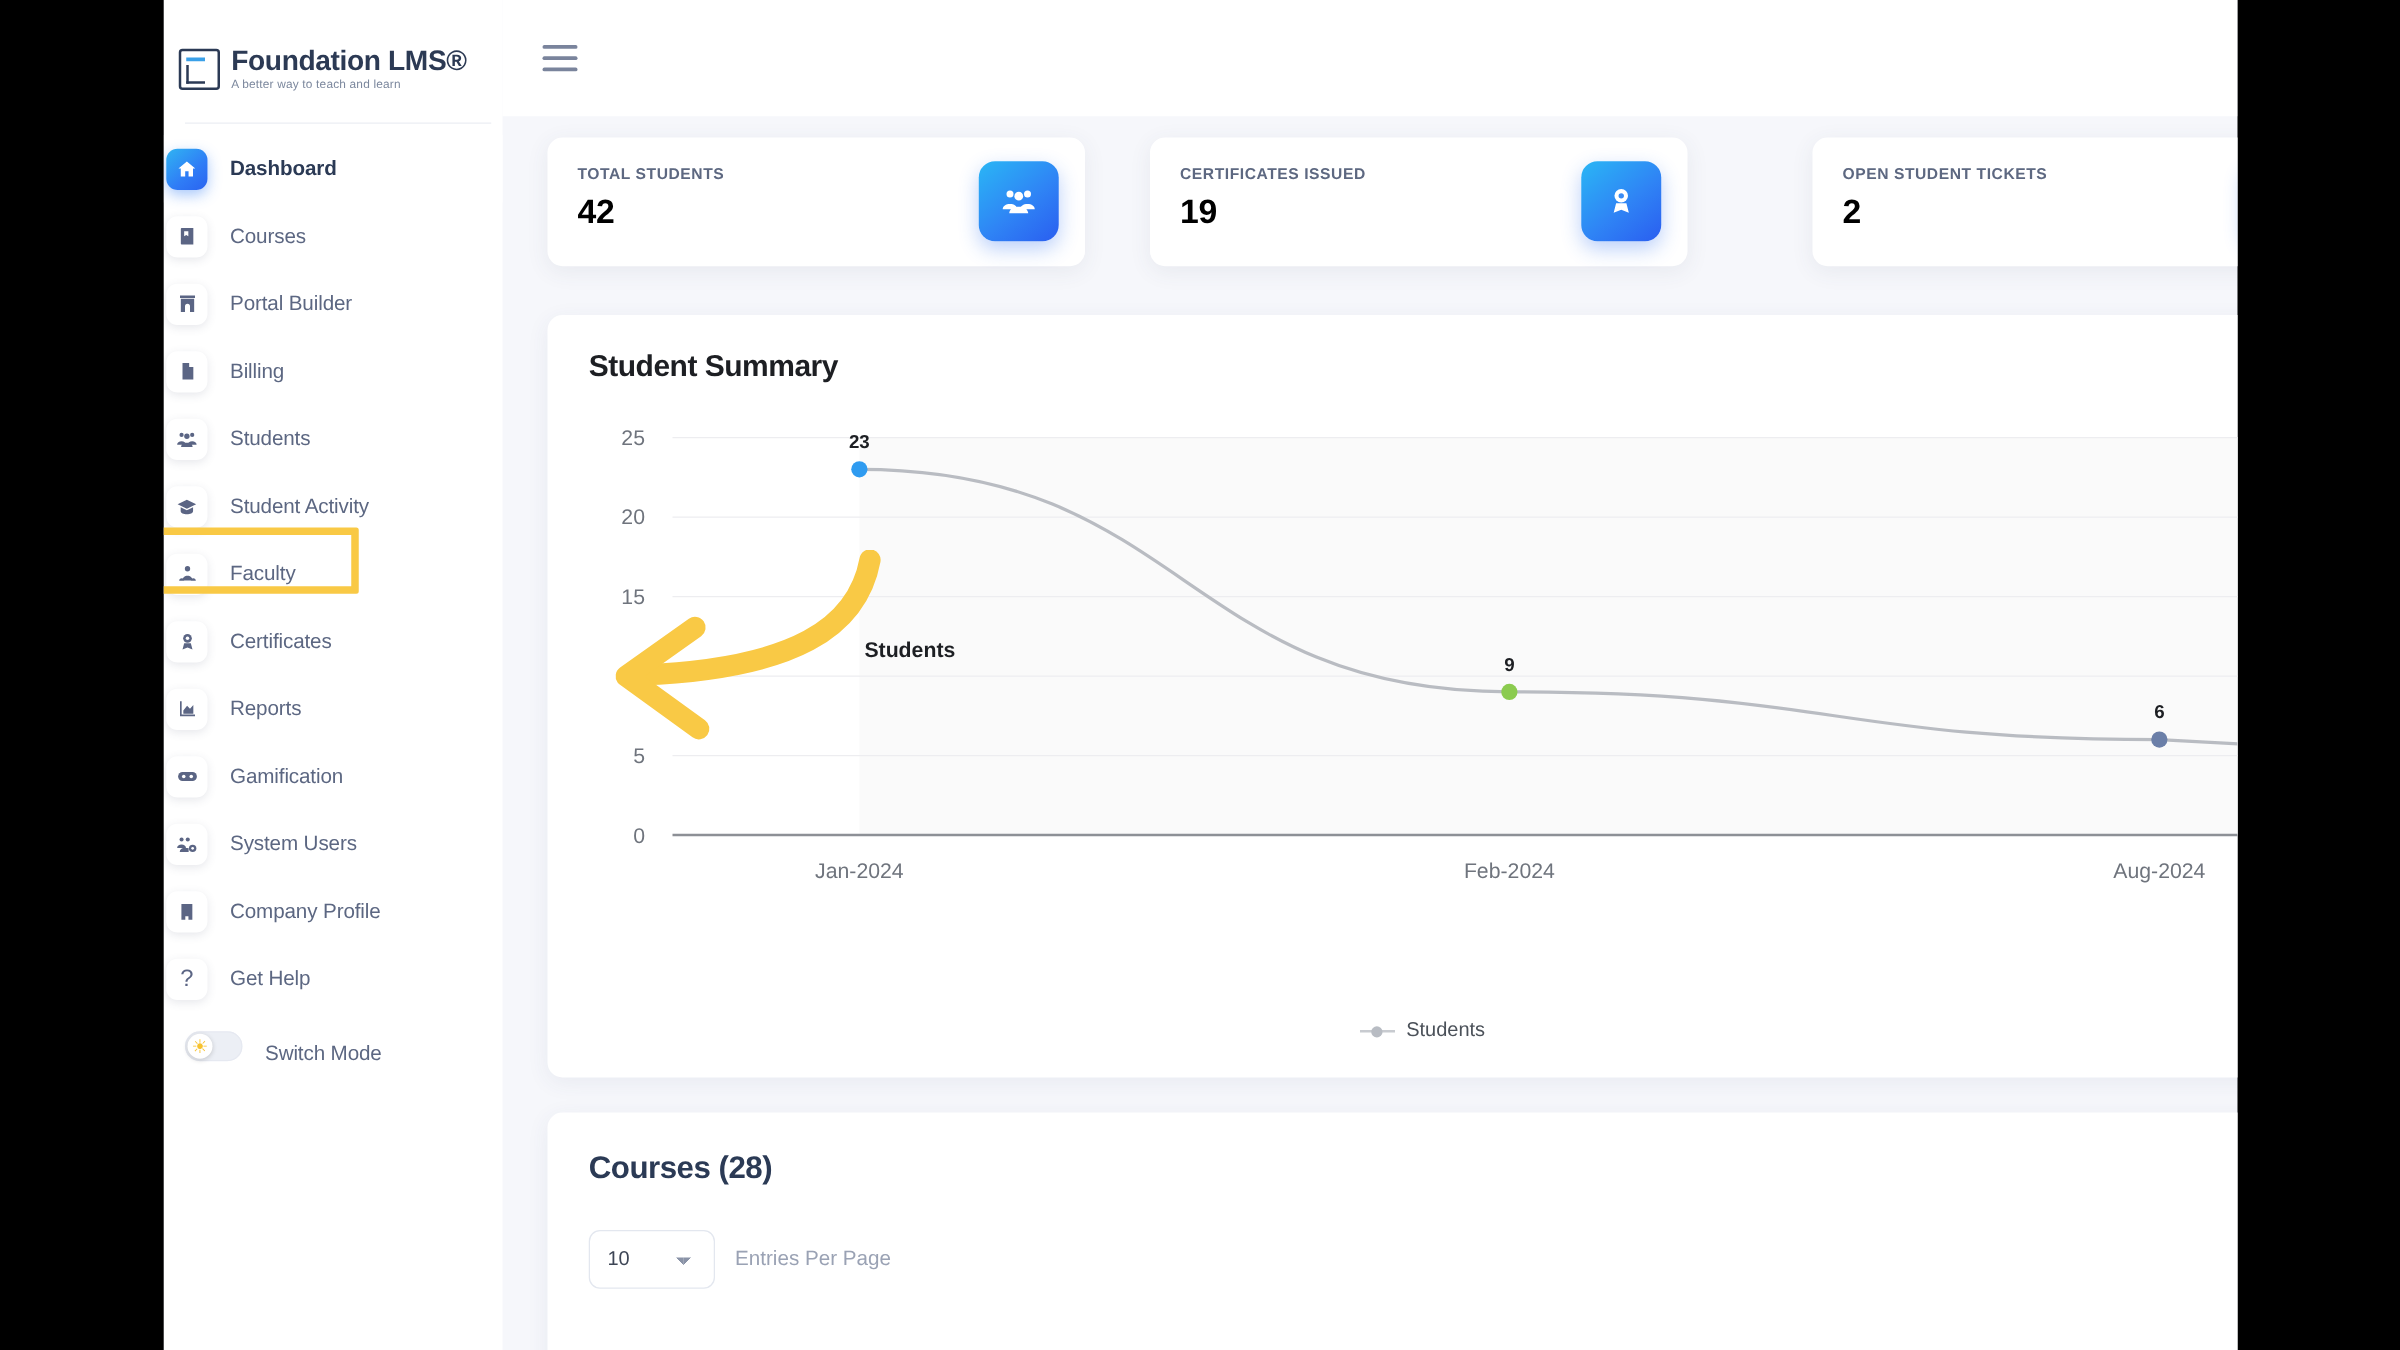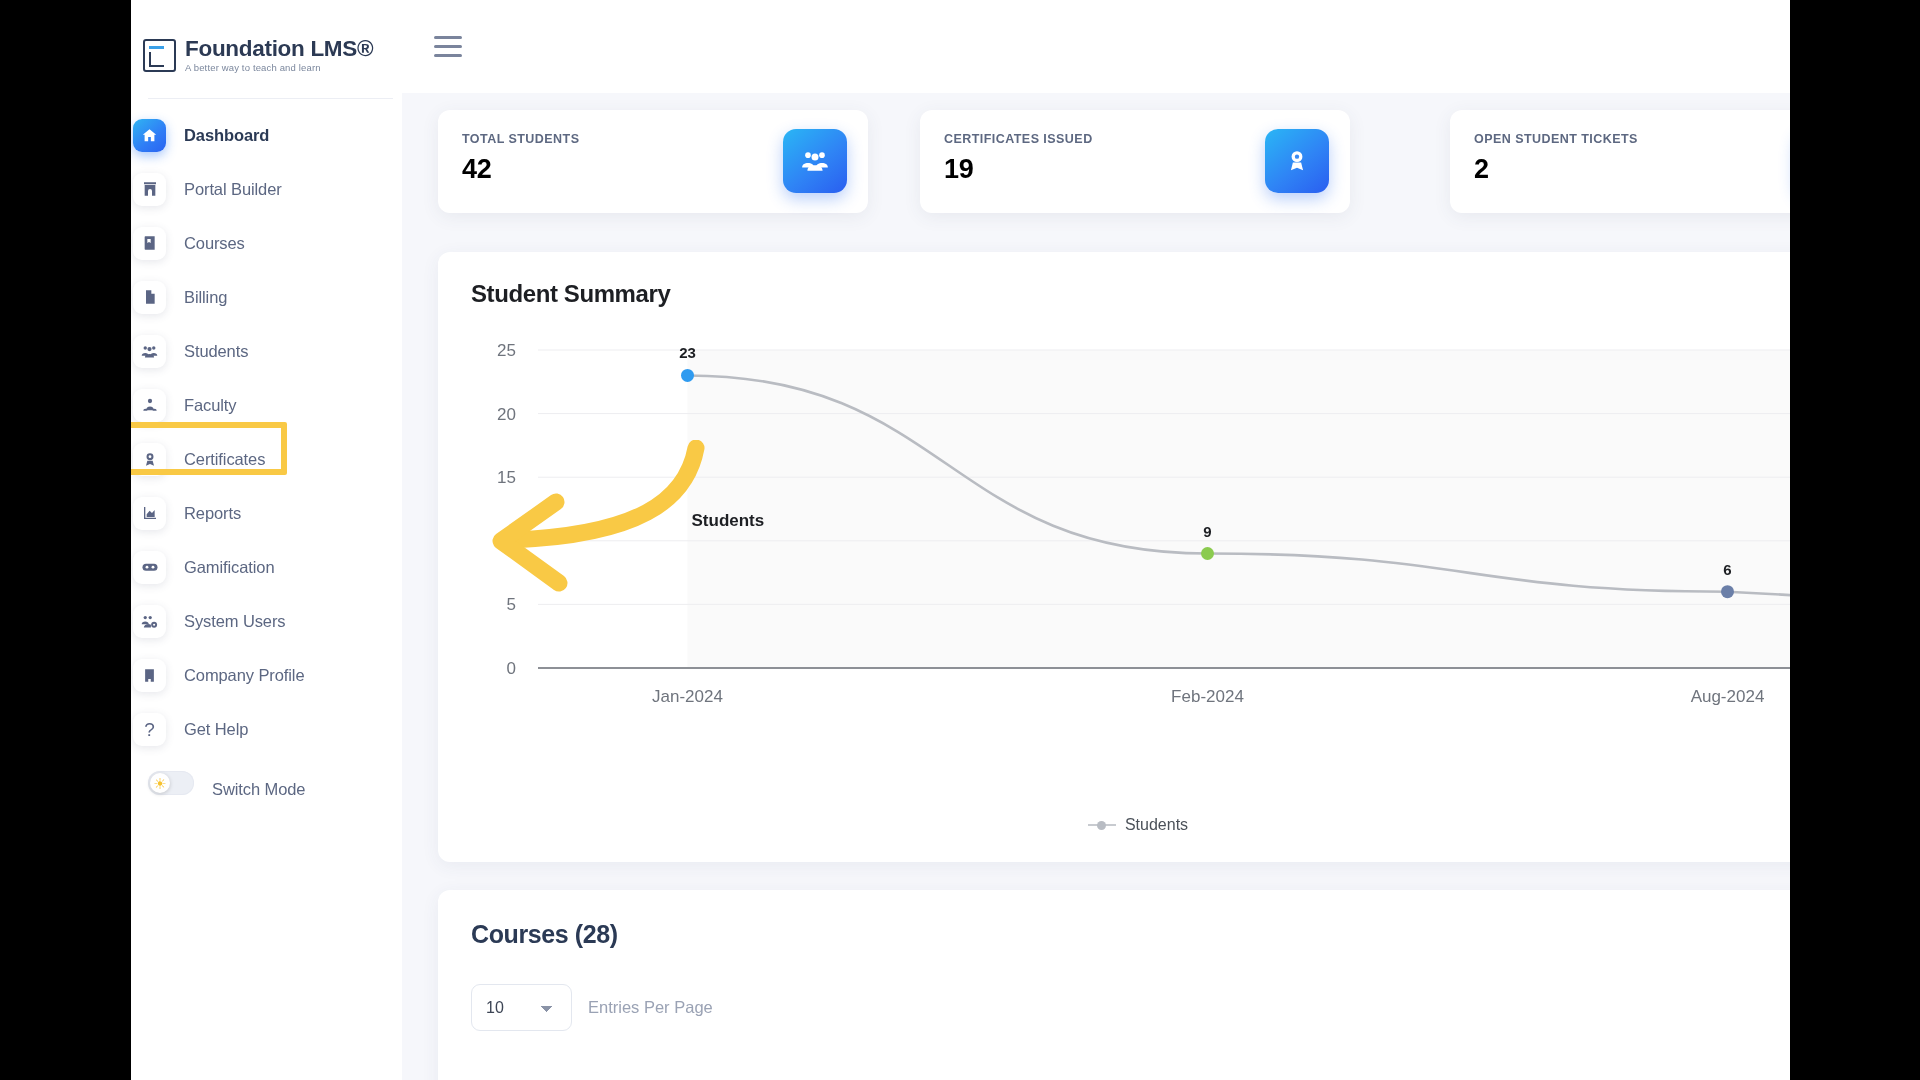--- a/index.html
+++ b/index.html
@@ -295,33 +295,33 @@
           <svg width="17" height="17" viewBox="0 0 24 24" fill="currentColor">
                 <path d="M12 3 2.5 11h2.6v9h5v-6h3.8v6h5v-9h2.6z"></path>
               </svg>
         </span>
         <span class="label">Dashboard</span>
       </div>
 
       <div class="nav-item">
         <span class="tile">
           <svg width="16" height="16" viewBox="0 0 24 24" fill="currentColor">
+                <path d="M5 2h14v20H5a1 1 0 0 1-1-1V3a1 1 0 0 1 1-1zm3 4v6l2.5-1.6L13 12V6z"></path>
+              </svg>
+        </span>
+        <span class="label">Courses</span>
+      </div>
+
+      <div class="nav-item">
+        <span class="tile">
+          <svg width="16" height="16" viewBox="0 0 24 24" fill="currentColor">
                 <path d="M3 2h18v3H3zM4 6h16v16h-5v-7a3 3 0 0 0-6 0v7H4z"></path>
               </svg>
         </span>
         <span class="label">Portal Builder</span>
-      </div>
-
-      <div class="nav-item">
-        <span class="tile">
-          <svg width="16" height="16" viewBox="0 0 24 24" fill="currentColor">
-                <path d="M5 2h14v20H5a1 1 0 0 1-1-1V3a1 1 0 0 1 1-1zm3 4v6l2.5-1.6L13 12V6z"></path>
-              </svg>
-        </span>
-        <span class="label">Courses</span>
       </div>
 
       <div class="nav-item">
         <span class="tile">
           <svg width="16" height="16" viewBox="0 0 24 24" fill="currentColor">
                 <path d="M6 2h8l5 5v15H6zM14 2v5h5M8.5 12h7v1.6h-7zm0 3.4h7V17h-7z"></path>
               </svg>
         </span>
         <span class="label">Billing</span>
       </div>
@@ -331,20 +331,28 @@
           <svg width="17" height="17" viewBox="0 0 24 24" fill="currentColor">
                 <circle cx="6" cy="7" r="2.4"></circle>
                 <circle cx="18" cy="7" r="2.4"></circle>
                 <circle cx="12" cy="8.5" r="3"></circle>
                 <path d="M1 18c0-2.6 2.2-4 5-4s5 1.4 5 4zM13 18c0-2.6 2.2-4 5-4s5 1.4 5 4zM5.5 20.5c0-3 2.9-4.8 6.5-4.8s6.5 1.8 6.5 4.8z"></path>
               </svg>
         </span>
         <span class="label">Students</span>
       </div>
 
+      <div class="nav-item">
+        <span class="tile">
+          <svg width="17" height="17" viewBox="0 0 24 24" fill="currentColor">
+                <path d="M12 4 1.5 9 12 14l10.5-5zM5 12.5V17c0 1.9 3.2 3.4 7 3.4s7-1.5 7-3.4v-4.5l-7 3.4z"></path>
+              </svg>
+        </span>
+        <span class="label">Student Activity</span>
+      </div>
 
       <div class="nav-item">
         <span class="tile">
           <svg width="16" height="16" viewBox="0 0 24 24" fill="currentColor">
                 <circle cx="12" cy="6" r="3.2"></circle>
                 <path d="M6 20c0-3.4 2.7-5.6 6-5.6s6 2.2 6 5.6zM2 20.5c0-1.8 1.2-3 3-3s3 1.2 3 3zM16 20.5c0-1.8 1.2-3 3-3s3 1.2 3 3z"></path>
               </svg>
         </span>
         <span class="label">Faculty</span>
       </div>

